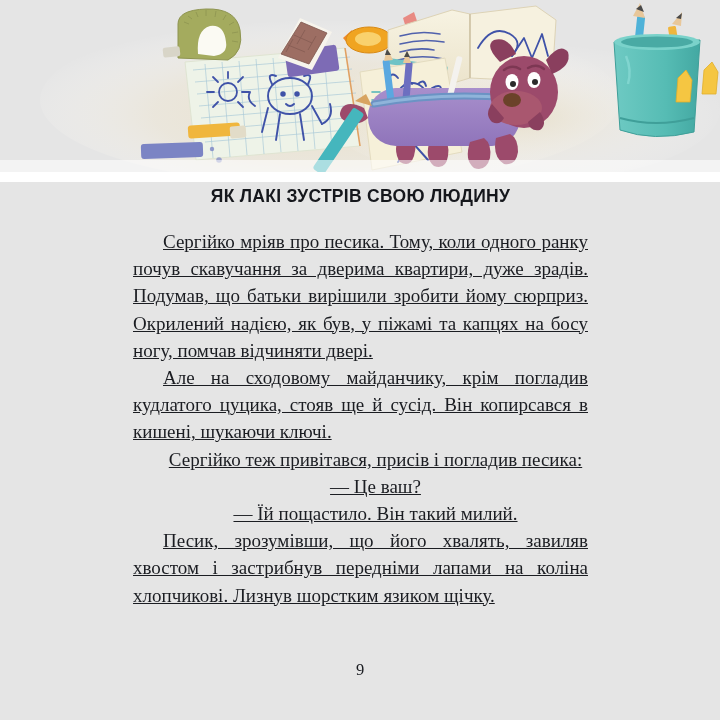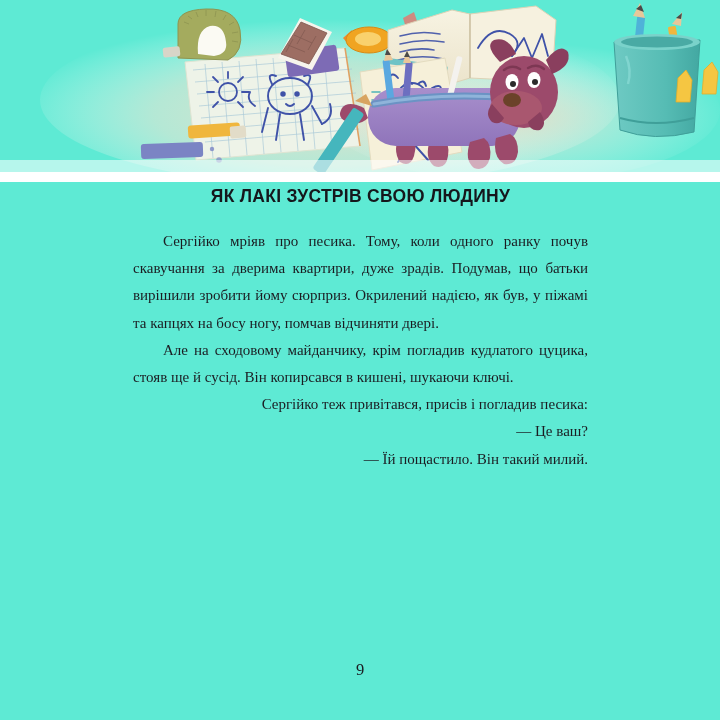--- a/index.html
+++ b/index.html
@@ -10,21 +10,21 @@
   body {
     width: 720px;
     height: 720px;
     overflow: hidden;
     font-family: "Liberation Serif", serif;
   }
   .page {
     position: relative;
     width: 720px;
     height: 720px;
-    background: #5eead4;
+    background: #e5e5e5;
   }
 
   
   .illustration {
     position: absolute;
     left: 0;
     top: 0;
     width: 720px;
     height: 182px;
     overflow: hidden;
@@ -43,28 +43,29 @@
     font-weight: bold;
     font-size: 17.5px;
     letter-spacing: 0.3px;
     text-align: center;
     color: #15171c;
     margin: 0 0 21px 0;
     white-space: nowrap;
   }
   .para {
     margin: 0;
-    font-size: 15px;
+    font-size: 19px;
     line-height: 27.2px;
     color: #1b1d22;
     text-align: justify;
     text-indent: 30px;
     hyphens: manual;
-  }
-  .para.nojust { text-align: right; }
+    text-decoration: underline;
+  }
+  .para.nojust { text-align: center; }
 
   .page-number {
     position: absolute;
     left: 0;
     top: 660px;
     width: 720px;
     text-align: center;
     font-size: 16.5px;
     color: #1b1d22;
   }
@@ -336,17 +337,18 @@
     <p class="para">Але на сходовому майданчику, крім погладив кудлатого цуцика, стояв ще й сусід. Він копирсався в кишені, шукаючи ключі.</p>
 
 
     <p class="para nojust">Сергійко теж привітався, присів і погладив песика:</p>
 
     <p class="para nojust">— Це ваш?</p>
 
 
     <p class="para nojust">— Їй пощастило. Він такий милий.</p>
 
+    <p class="para">Песик, зрозумівши, що його хвалять, завиляв хвостом і застрибнув передніми лапами на коліна хлопчикові. Лизнув шорстким язиком щічку.</p>
   </div>
 
   <div class="page-number">9</div>
 
 </div>
 
 </body></html>

